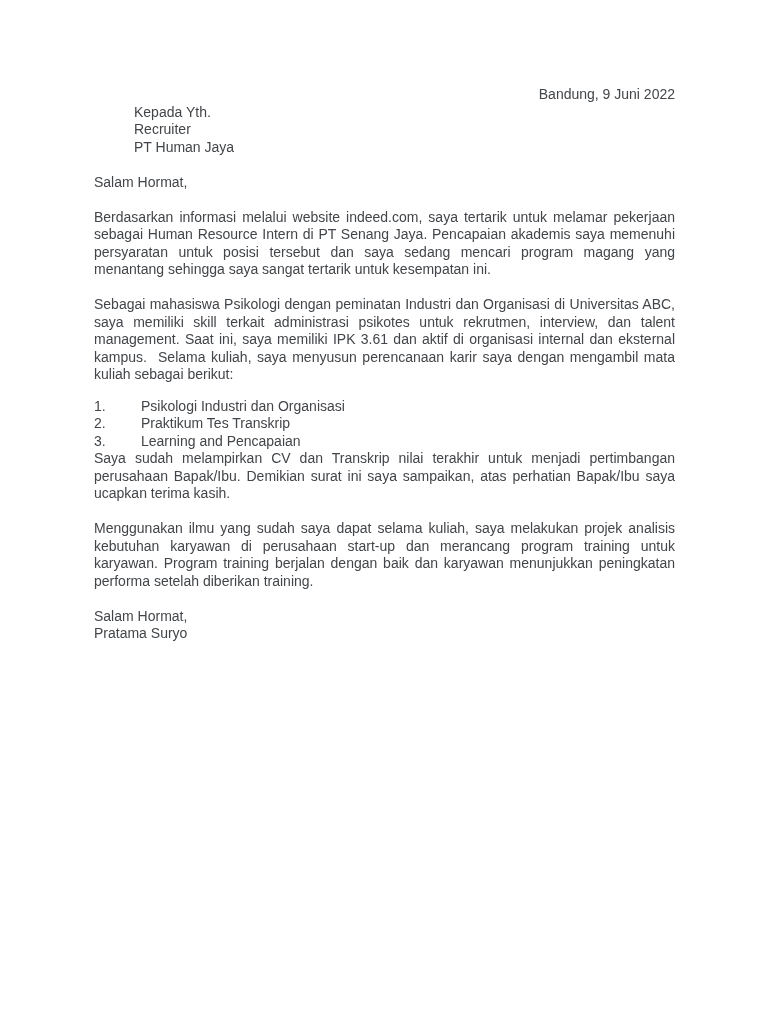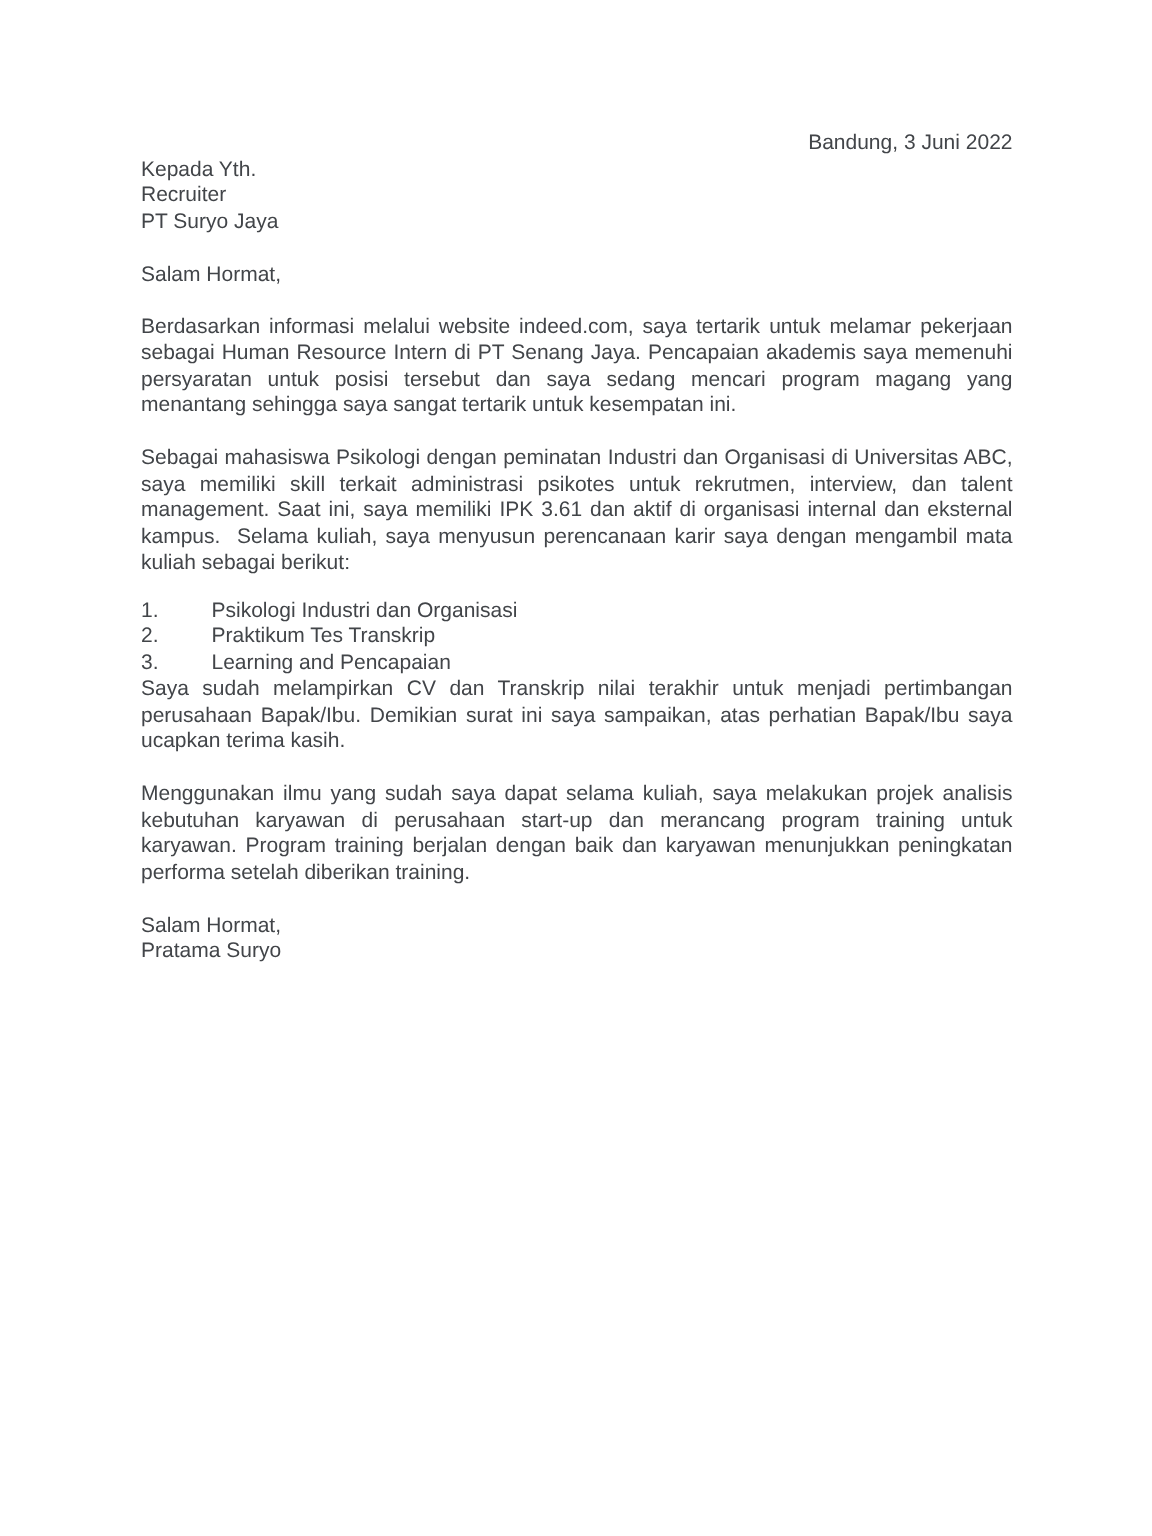--- a/index.html
+++ b/index.html
@@ -30,20 +30,21 @@
     width: 581px;
   }
   .line {
     min-height: 17.5px;
   }
   .date {
     text-align: right;
   }
   .recipient {
     margin-bottom: 17.5px; 
+    margin-left: 40px;
   }
   .salutation {
     margin-bottom: 17.5px; 
   }
   .para {
     margin: 0 0 17.5px 0;
     text-align: justify;
   }
   .para.no-gap {
     margin-bottom: 14px; 
@@ -64,26 +65,26 @@
   .closing .line {
     min-height: 17.5px;
   }
 </style>
 </head>
 <body>
 
 <div class="page">
   <div class="content">
 
-    <div class="line date">Bandung, 3 Juni 2022</div>
+    <div class="line date">Bandung, 9 Juni 2022</div>
 
     <div class="recipient">
       <div class="line">Kepada Yth.</div>
       <div class="line">Recruiter</div>
-      <div class="line">PT Suryo Jaya</div>
+      <div class="line">PT Human Jaya</div>
     </div>
 
     <div class="line salutation">Salam Hormat,</div>
 
     <p class="para">Berdasarkan informasi melalui website indeed.com, saya tertarik untuk melamar pekerjaan sebagai Human Resource Intern di PT Senang Jaya. Pencapaian akademis saya memenuhi persyaratan untuk posisi tersebut dan saya sedang mencari program magang yang menantang sehingga saya sangat tertarik untuk kesempatan ini.</p>
 
     <p class="para no-gap">Sebagai mahasiswa Psikologi dengan peminatan Industri dan Organisasi di Universitas ABC, saya memiliki skill terkait administrasi psikotes untuk rekrutmen, interview, dan talent management. Saat ini, saya memiliki IPK 3.61 dan aktif di organisasi internal dan eksternal kampus.&nbsp; Selama kuliah, saya menyusun perencanaan karir saya dengan mengambil mata kuliah sebagai berikut:</p>
 
     <div class="course-list">
       <div class="course-item">

